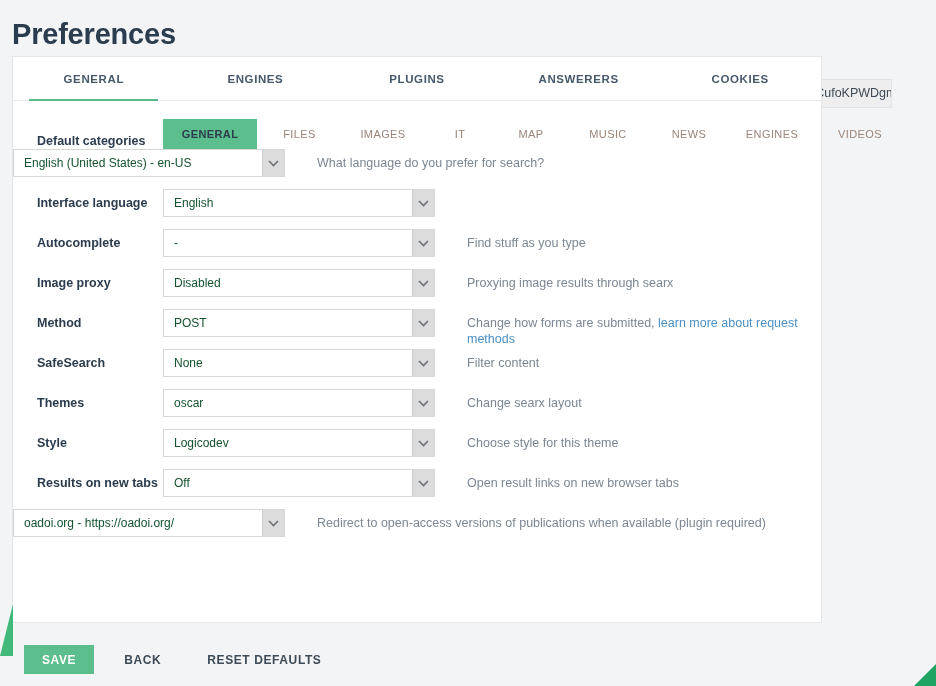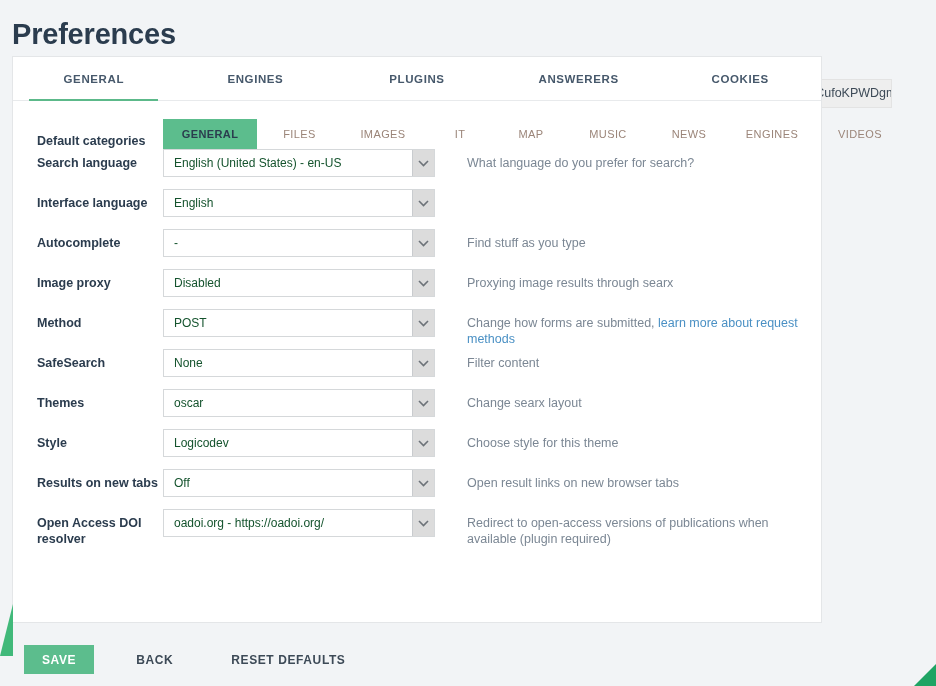--- a/index.html
+++ b/index.html
@@ -201,21 +201,21 @@
     line-height: 27px;
     display: block;
   }
 
   
   .footer {
     position: absolute;
     left: 24px;
     top: 645px;
     display: flex;
-    gap: 16px;
+    gap: 4px;
   }
   .btn-save {
     background: #5cbd8d;
     color: #ffffff;
     font-size: 12px;
     font-weight: bold;
     letter-spacing: 0.6px;
     border: 0;
     height: 29px;
     padding: 0 18px;
@@ -322,21 +322,20 @@
         <button class="cat-btn" style="width:88px">
             <span>ENGINES</span>
           </button>
         <button class="cat-btn" style="width:88px">
             <span>VIDEOS</span>
           </button>
       </div>
     </div>
 
     <div class="form-row" style="height:40px">
-      <div class="row-label" style="padding-top:6px">Search language</div>
       <div class="row-control">
         <div class="sel-wrap">
           <span class="sel-value">English (United States) - en-US</span>
           <span class="sel-arrow">
             <svg width="11" height="7" viewBox="0 0 11 7">
                 <path d="M1 1 L5.5 5.5 L10 1" fill="none" stroke="#6d7379" stroke-width="1.6"></path>
               </svg>
           </span>
         </div>
       </div>
@@ -456,21 +455,20 @@
             <svg width="11" height="7" viewBox="0 0 11 7">
                 <path d="M1 1 L5.5 5.5 L10 1" fill="none" stroke="#6d7379" stroke-width="1.6"></path>
               </svg>
           </span>
         </div>
       </div>
       <div class="row-help" style="padding-top:6px">Open result links on new browser tabs</div>
     </div>
 
     <div class="form-row" style="height:44px">
-      <div class="row-label" style="padding-top:6px">Open Access DOI resolver</div>
       <div class="row-control">
         <div class="sel-wrap">
           <span class="sel-value">oadoi.org - https://oadoi.org/</span>
           <span class="sel-arrow">
             <svg width="11" height="7" viewBox="0 0 11 7">
                 <path d="M1 1 L5.5 5.5 L10 1" fill="none" stroke="#6d7379" stroke-width="1.6"></path>
               </svg>
           </span>
         </div>
       </div>

